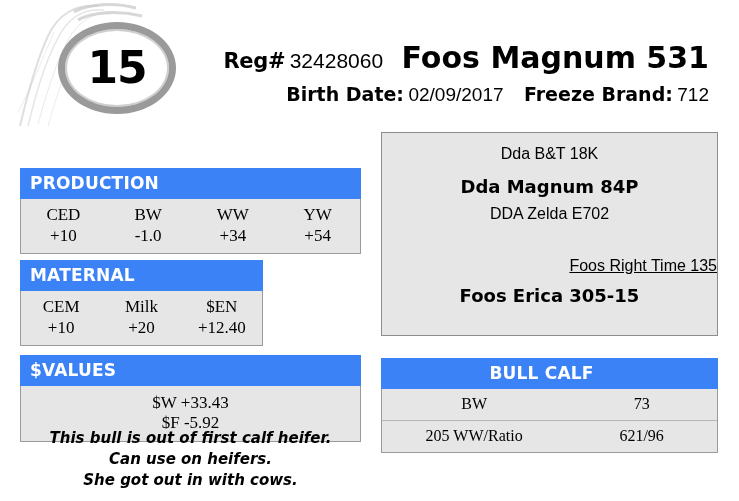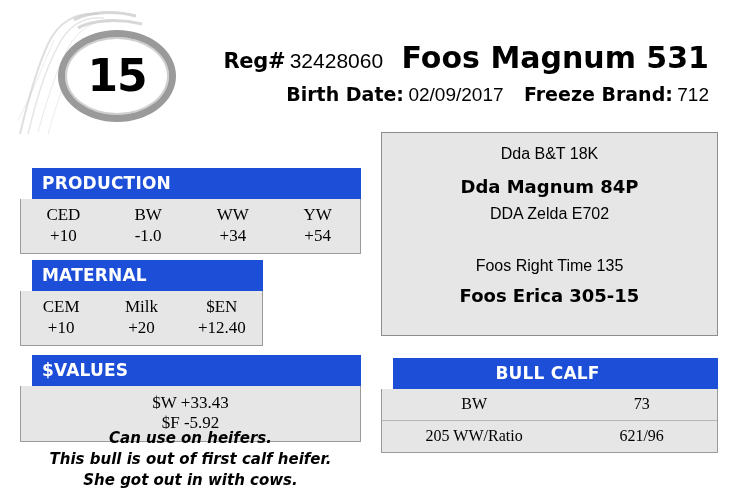--- a/index.html
+++ b/index.html
@@ -19,21 +19,21 @@
   
   .header {
     position: absolute;
     left: 0; top: 0;
     width: 739px;
     height: 125px;
   }
   .lot-badge {
     position: absolute;
     left: 18px;
-    top: 10px;
+    top: 2px;
     width: 175px;
     height: 110px;
   }
   .lot-circle {
     position: absolute;
     left: 40px;
     top: 20px;
     width: 104px;
     height: 78px;
     border-radius: 50%;
@@ -116,38 +116,37 @@
     font-family: "Liberation Sans", sans-serif;
   }
   .ped-row {
     position: absolute;
     white-space: nowrap;
     font-size: 16px;
   }
   .ped-gp1 { left: 0; right: 0; top: 12px; text-align: center; }
   .ped-sire { left: 0; right: 0; top: 43px; text-align: center; font-weight: bold; font-size: 18px; font-family: "DejaVu Sans", sans-serif; }
   .ped-gp2 { left: 0; right: 0; top: 72px; text-align: center; }
-  .ped-gp3 { left: 0; right: 0; top: 124px; text-align: center; }
+  .ped-gp3 { left: 0; right: 0; top: 124px; text-align: right; text-decoration: underline; }
   .ped-dam { left: 0; right: 0; top: 152px; text-align: center; font-weight: bold; font-size: 18px; font-family: "DejaVu Sans", sans-serif; }
   .ped-gp4 { left: 0; right: 0; top: 180px; text-align: center; }
 
   
   .block {
     position: absolute;
   }
   .block-header {
-    background: #1d4ed8;
+    background: #3b82f6;
     color: #ffffff;
     font-family: "DejaVu Sans", sans-serif;
     font-weight: bold;
     font-size: 17px;
     letter-spacing: 0.2px;
     padding: 5px 16px 6px 10px;
     box-sizing: border-box;
-    margin-left: 12px;
   }
   .block-header.center {
     text-align: center;
     padding-left: 0;
   }
   .block-body {
     background: #e6e6e6;
     border: 1px solid #9a9a9a;
     border-top: none;
     box-sizing: border-box;
@@ -322,16 +321,16 @@
       <div class="bc-value">73</div>
     </div>
     <div class="bc-row">
       <div class="bc-label">205 WW/Ratio</div>
       <div class="bc-value">621/96</div>
     </div>
   </div>
 </div>
 
 <div class="notes">
+  <div>This bull is out of first calf heifer.</div>
   <div>Can use on heifers.</div>
-  <div>This bull is out of first calf heifer.</div>
   <div>She got out in with cows.</div>
 </div>
 
 </body></html>

